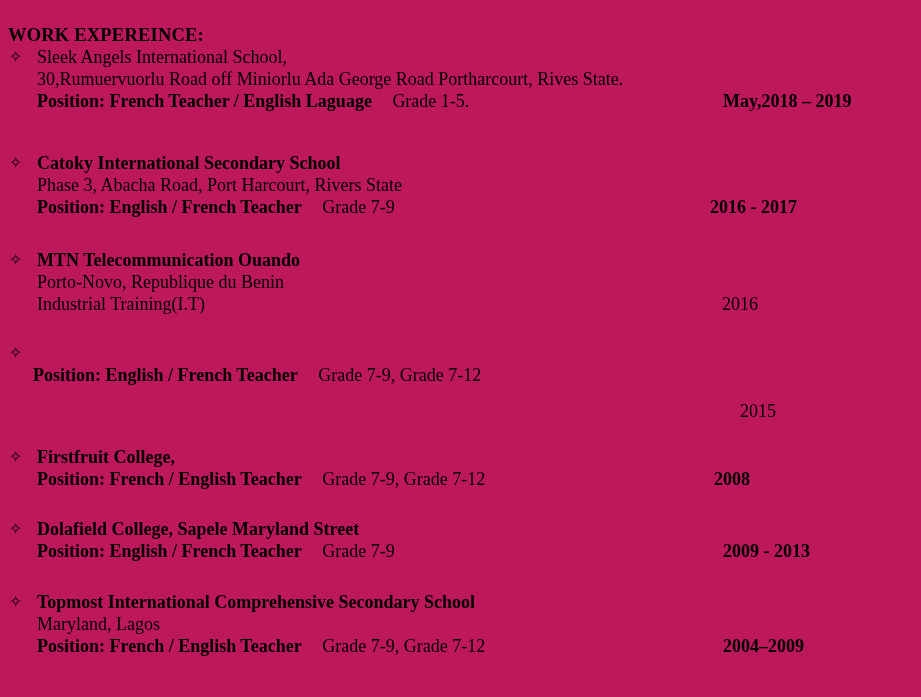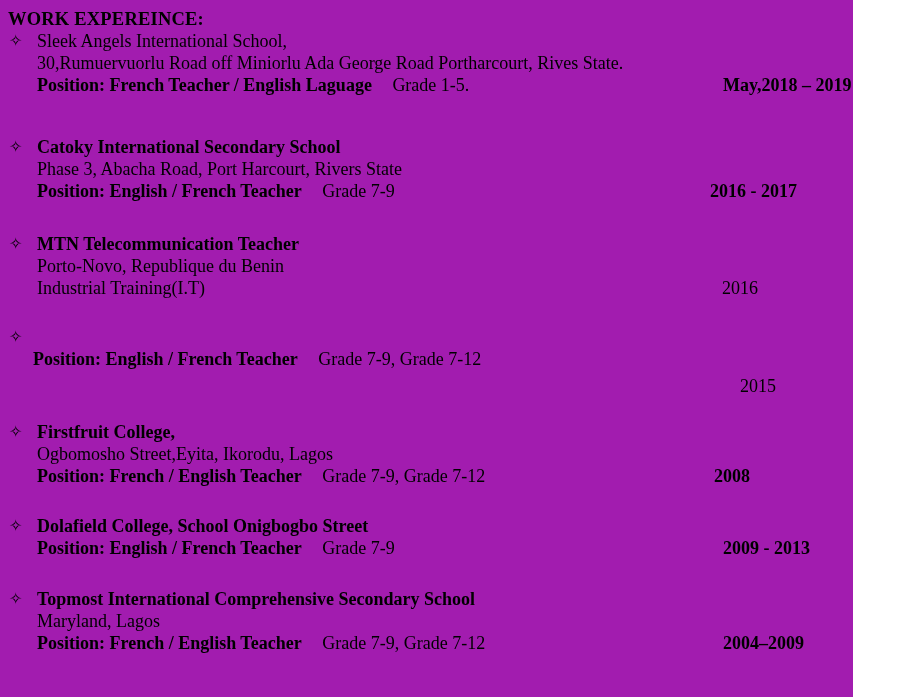--- a/index.html
+++ b/index.html
@@ -5,24 +5,24 @@
   * { margin: 0; padding: 0; box-sizing: border-box; }
   html, body {
     width: 921px; height: 697px;
     background: #ffffff;
     font-family: "Liberation Serif", "DejaVu Serif", serif;
     color: #000000;
     font-size: 18px;
   }
   .page {
     position: relative;
-    width: 853px; height: 697px;
-    padding: 8px 10px 0 8px;
+    width: 921px; height: 697px;
+    padding: 24px 10px 0 8px;
     overflow: hidden;
-    background: #a21caf;
+    background: #be185d;
   }
   .heading {
     font-weight: bold;
     font-size: 18.5px;
     line-height: 22px;
     letter-spacing: 0.2px;
   }
   .entry { position: relative; }
   .entry.m40 { margin-bottom: 40px; }
   .entry.m31 { margin-bottom: 31px; }
@@ -44,21 +44,21 @@
     font-size: 16px;
     line-height: 22px;
   }
   .bold { font-weight: bold; }
   .grades { margin-left: 16px; }
   .date {
     position: absolute;
     top: 0;
     white-space: nowrap;
   }
-  .date-row { margin-top: 5px; }
+  .date-row { margin-top: 14px; }
 </style>
 </head>
 <body>
 
 <div class="page">
 
   <div class="heading">WORK EXPEREINCE:</div>
 
   <div class="entry m40">
     <div class="row">
@@ -82,21 +82,21 @@
     <div class="row">
       <span class="bold">Position: English / French Teacher</span>
       <span class="grades">Grade 7-9</span>
       <span class="date bold" style="left:702px">2016 - 2017</span>
     </div>
   </div>
 
   <div class="entry m27">
     <div class="row">
       <span class="bullet">✧</span>
-      <span class="bold">MTN Telecommunication Teacher</span>
+      <span class="bold">MTN Telecommunication Ouando</span>
     </div>
     <div class="row">Porto-Novo, Republique du Benin</div>
     <div class="row">
       <span>Industrial Training(I.T)</span>
       <span class="date" style="left:714px">2016</span>
     </div>
   </div>
 
   <div class="entry m24">
     <div class="row">
@@ -109,32 +109,31 @@
     <div class="row date-row">
       <span class="date" style="left:732px">2015</span>
     </div>
   </div>
 
   <div class="entry m28">
     <div class="row">
       <span class="bullet">✧</span>
       <span class="bold">Firstfruit College,</span>
     </div>
-    <div class="row">Ogbomosho Street,Eyita, Ikorodu, Lagos</div>
     <div class="row">
       <span class="bold">Position: French / English Teacher</span>
       <span class="grades">Grade 7-9, Grade 7-12</span>
       <span class="date bold" style="left:706px">2008</span>
     </div>
   </div>
 
   <div class="entry m29">
     <div class="row">
       <span class="bullet">✧</span>
-      <span class="bold">Dolafield College, School Onigbogbo Street</span>
+      <span class="bold">Dolafield College, Sapele Maryland Street</span>
     </div>
     <div class="row">
       <span class="bold">Position: English / French Teacher</span>
       <span class="grades">Grade 7-9</span>
       <span class="date bold" style="left:715px">2009 - 2013</span>
     </div>
   </div>
 
   <div class="entry">
     <div class="row">

